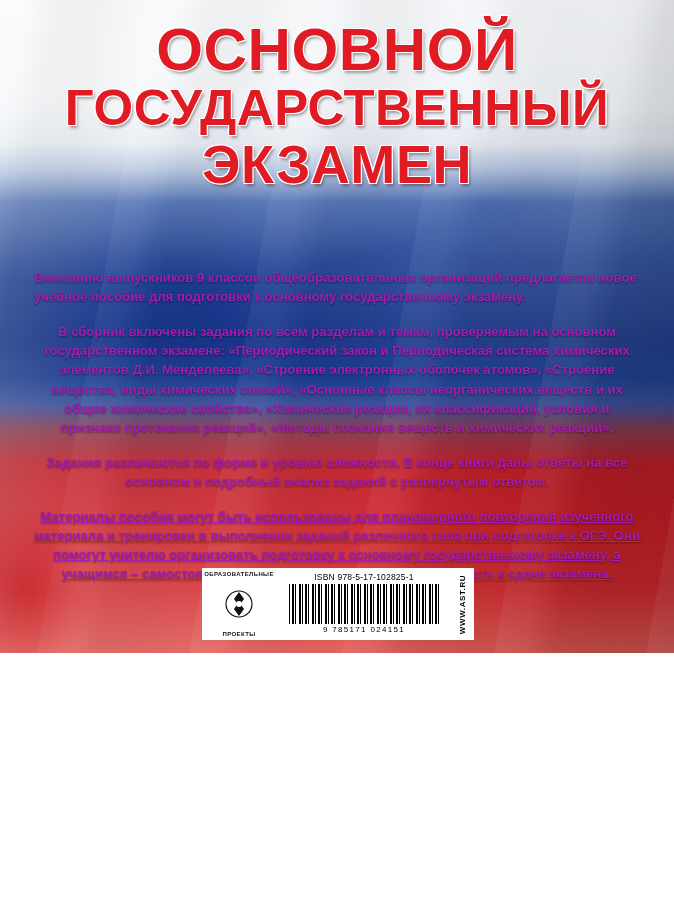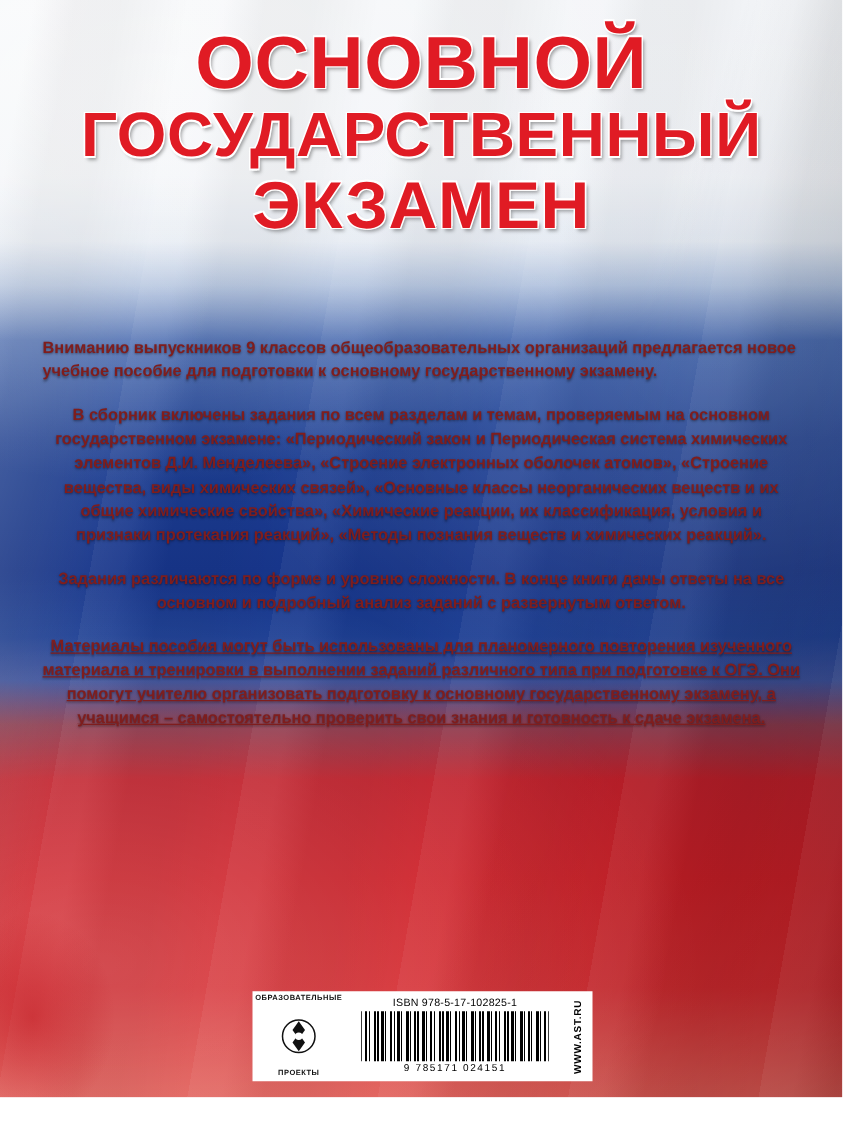--- a/index.html
+++ b/index.html
@@ -6,21 +6,21 @@
     margin: 0;
     padding: 0;
     background: #ffffff;
   }
   body {
     font-family: "Liberation Sans", sans-serif;
   }
   .page {
     position: relative;
     width: 674px;
-    height: 878px;
+    height: 653px;
     overflow: hidden;
     background: #ffffff;
   }
 
   
   .flag {
     position: absolute;
     inset: 0;
     background:
       linear-gradient(180deg,
@@ -105,21 +105,21 @@
   .title-1 { font-size: 59px; }
   .title-2 { font-size: 50px; margin-top: 4px; }
   .title-3 { font-size: 53px; margin-top: 6px; }
 
   
   .copy {
     position: absolute;
     left: 34px;
     right: 34px;
     top: 268px;
-    color: #7f1d1d;
+    color: #a21caf;
     font-size: 13.1px;
     font-weight: bold;
     line-height: 1.46;
     text-align: center;
     text-shadow: 0 1px 2px rgba(0,0,0,0.45);
   }
   .copy p {
     margin: 0 0 16px 0;
   }
   .copy p.p1 { text-align: left; }

